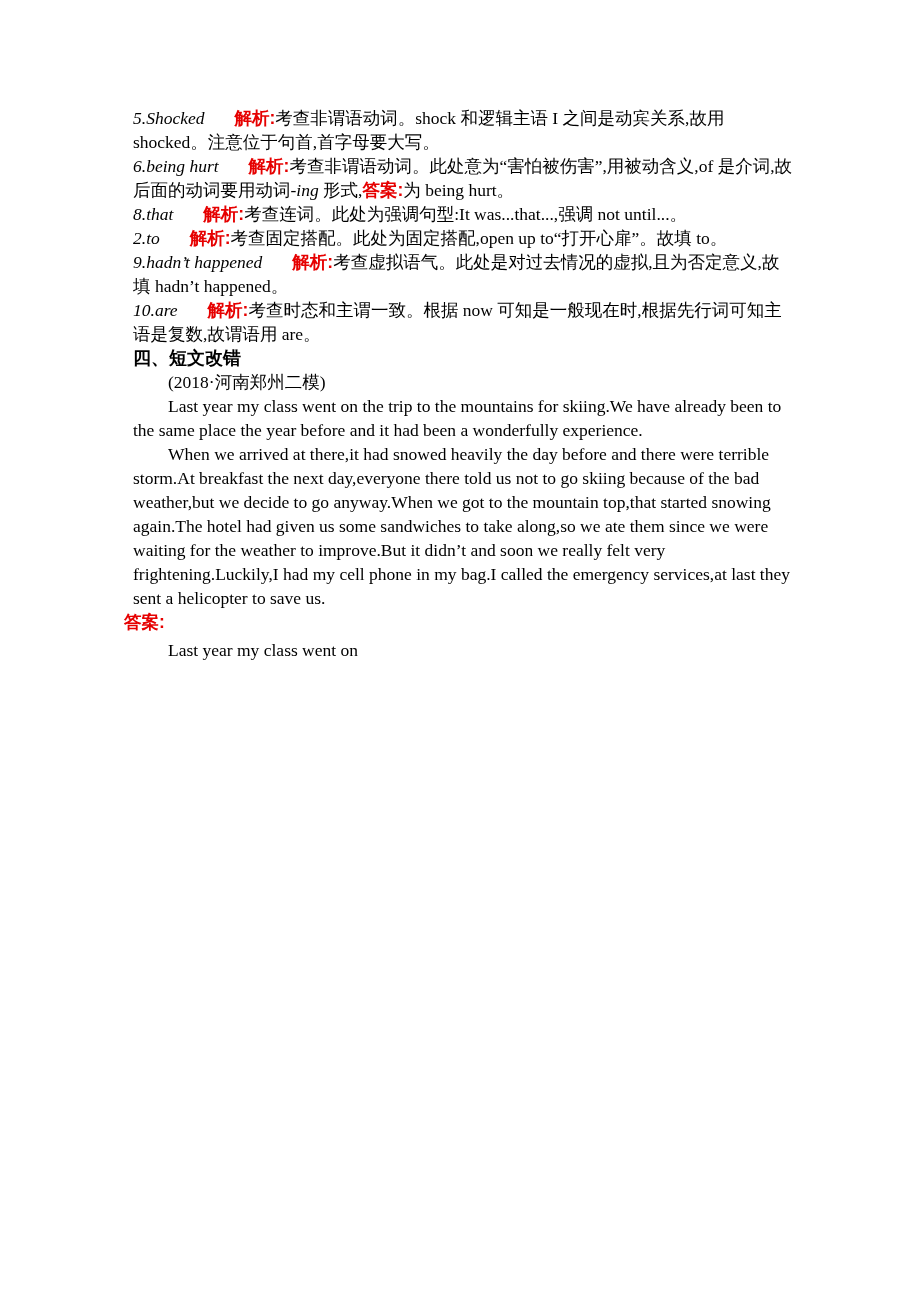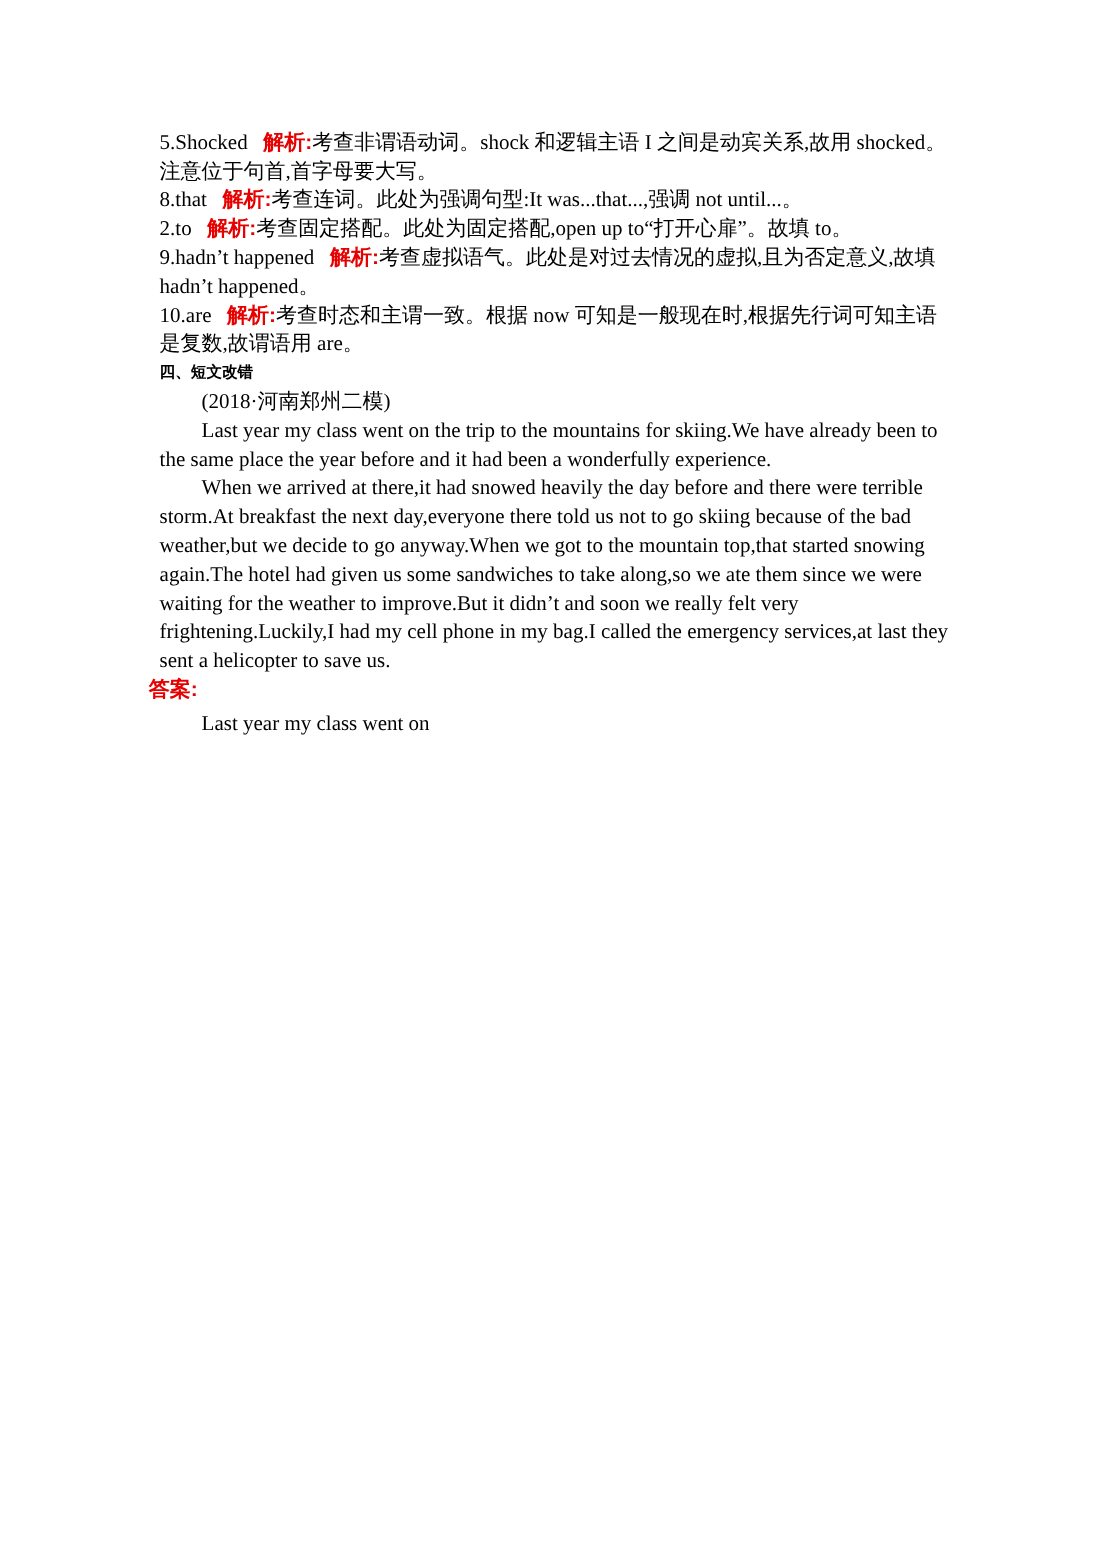--- a/index.html
+++ b/index.html
@@ -15,31 +15,31 @@
     background:var(--paper);
     padding:106px 125px 0 133px;
     font-family:"Liberation Serif","DejaVu Serif",serif;
     font-size:17.5px;
     line-height:24px;
     color:var(--ink);
     overflow:hidden;
   }
   p{margin:0;}
   .analysis-item{margin:0;}
-  .item-answer{margin-right:13px;}
+  .item-answer{margin-right:30px;font-style:italic;}
   .red{color:var(--red);}
   .marker{
     font-family:"Liberation Sans","DejaVu Sans",sans-serif;
     font-weight:bold;
   }
   .italic{font-style:italic;}
   .section-heading{
     font-family:"Liberation Sans","DejaVu Sans",sans-serif;
     font-weight:bold;
-    font-size:13px;
+    font-size:18px;
     line-height:24px;
     margin:0;
     color:var(--ink);
   }
   .source-line{text-indent:35px;}
   .passage-para{text-indent:35px;}
   .answer-label{
     margin-left:-9px;
     font-family:"Liberation Sans","DejaVu Sans",sans-serif;
     font-weight:bold;
@@ -49,20 +49,21 @@
     margin-top:4px;
   }
 </style>
 </head>
 <body>
 
 <div class="page">
 
   <div id="analysis-items">
       <p class="analysis-item"><span class="item-answer">5.Shocked</span><span class="red marker">解析:</span><span>考查非谓语动词。shock 和逻辑主语 I 之间是动宾关系,故用 shocked。注意位于句首,首字母要大写。</span></p>
+      <p class="analysis-item"><span class="item-answer">6.being hurt</span><span class="red marker">解析:</span><span>考查非谓语动词。此处意为“害怕被伤害”,用被动含义,of 是介词,故后面的动词要用动词-</span><span class="italic">ing</span><span> 形式,</span><span class="red marker">答案:</span><span>为 being hurt。</span></p>
       <p class="analysis-item"><span class="item-answer">8.that</span><span class="red marker">解析:</span><span>考查连词。此处为强调句型:It was...that...,强调 not until...。</span></p>
       <p class="analysis-item"><span class="item-answer">2.to</span><span class="red marker">解析:</span><span>考查固定搭配。此处为固定搭配,open up to“打开心扉”。故填 to。</span></p>
       <p class="analysis-item"><span class="item-answer">9.hadn’t happened</span><span class="red marker">解析:</span><span>考查虚拟语气。此处是对过去情况的虚拟,且为否定意义,故填 hadn’t happened。</span></p>
       <p class="analysis-item"><span class="item-answer">10.are</span><span class="red marker">解析:</span><span>考查时态和主谓一致。根据 now 可知是一般现在时,根据先行词可知主语是复数,故谓语用 are。</span></p>
     </div>
 
   <h3 class="section-heading">四、短文改错</h3>
 
   <p class="source-line">(2018·河南郑州二模)</p>
 

